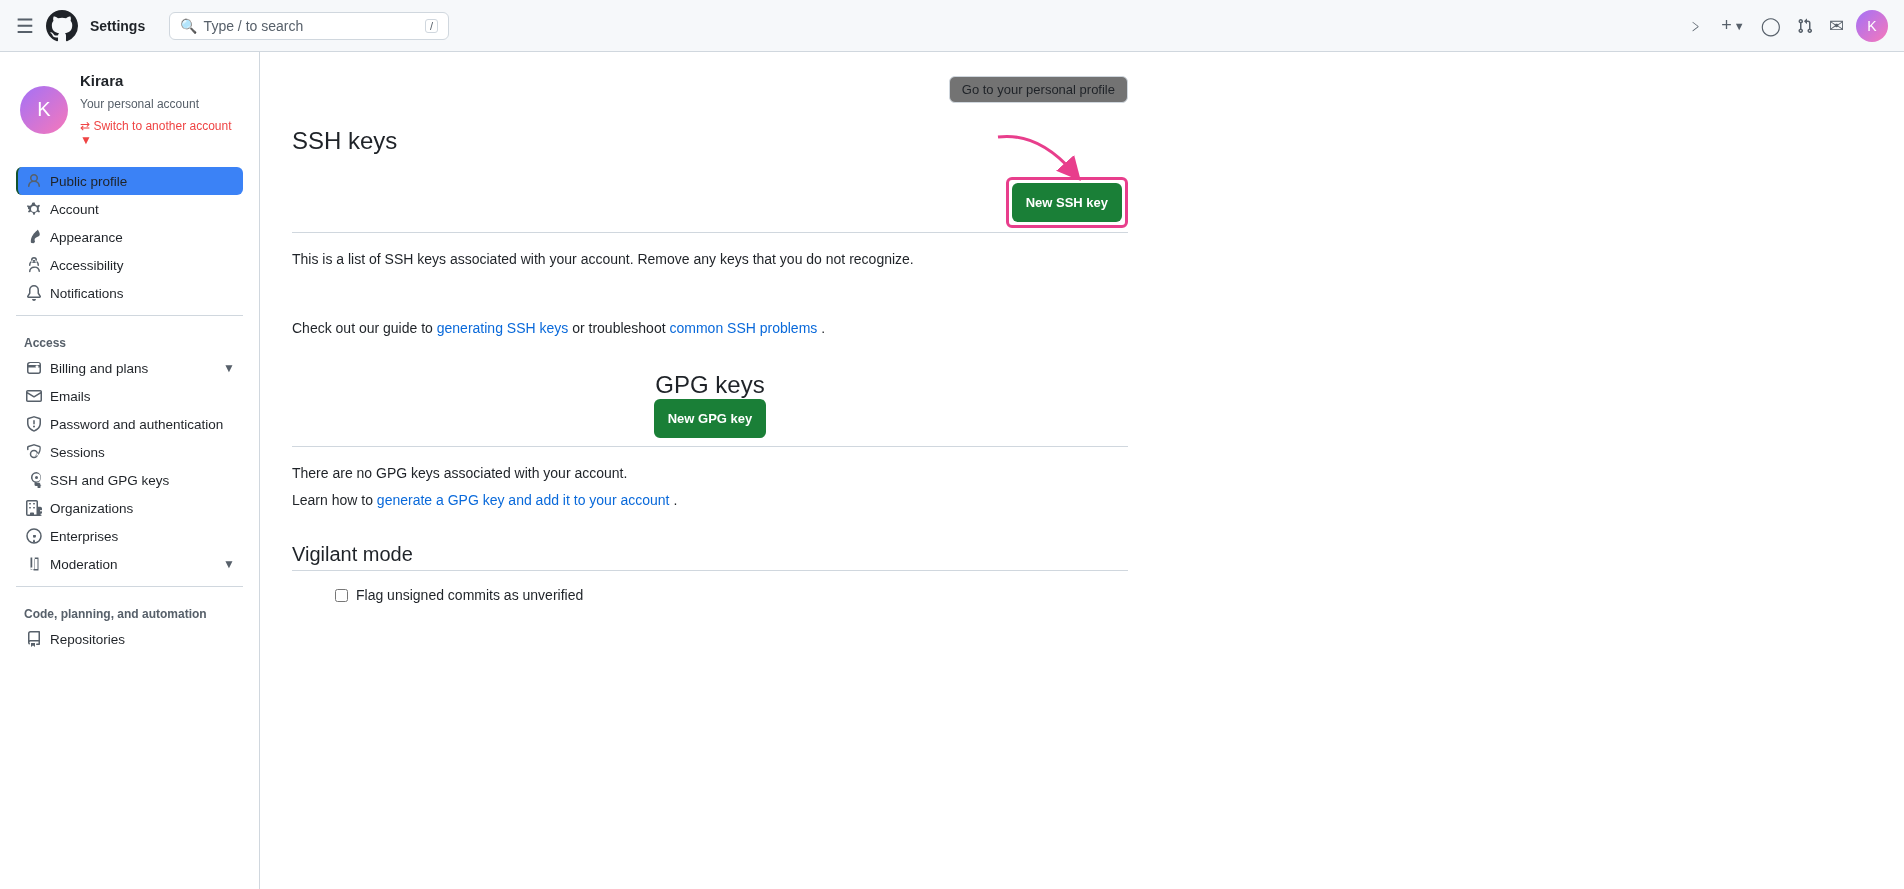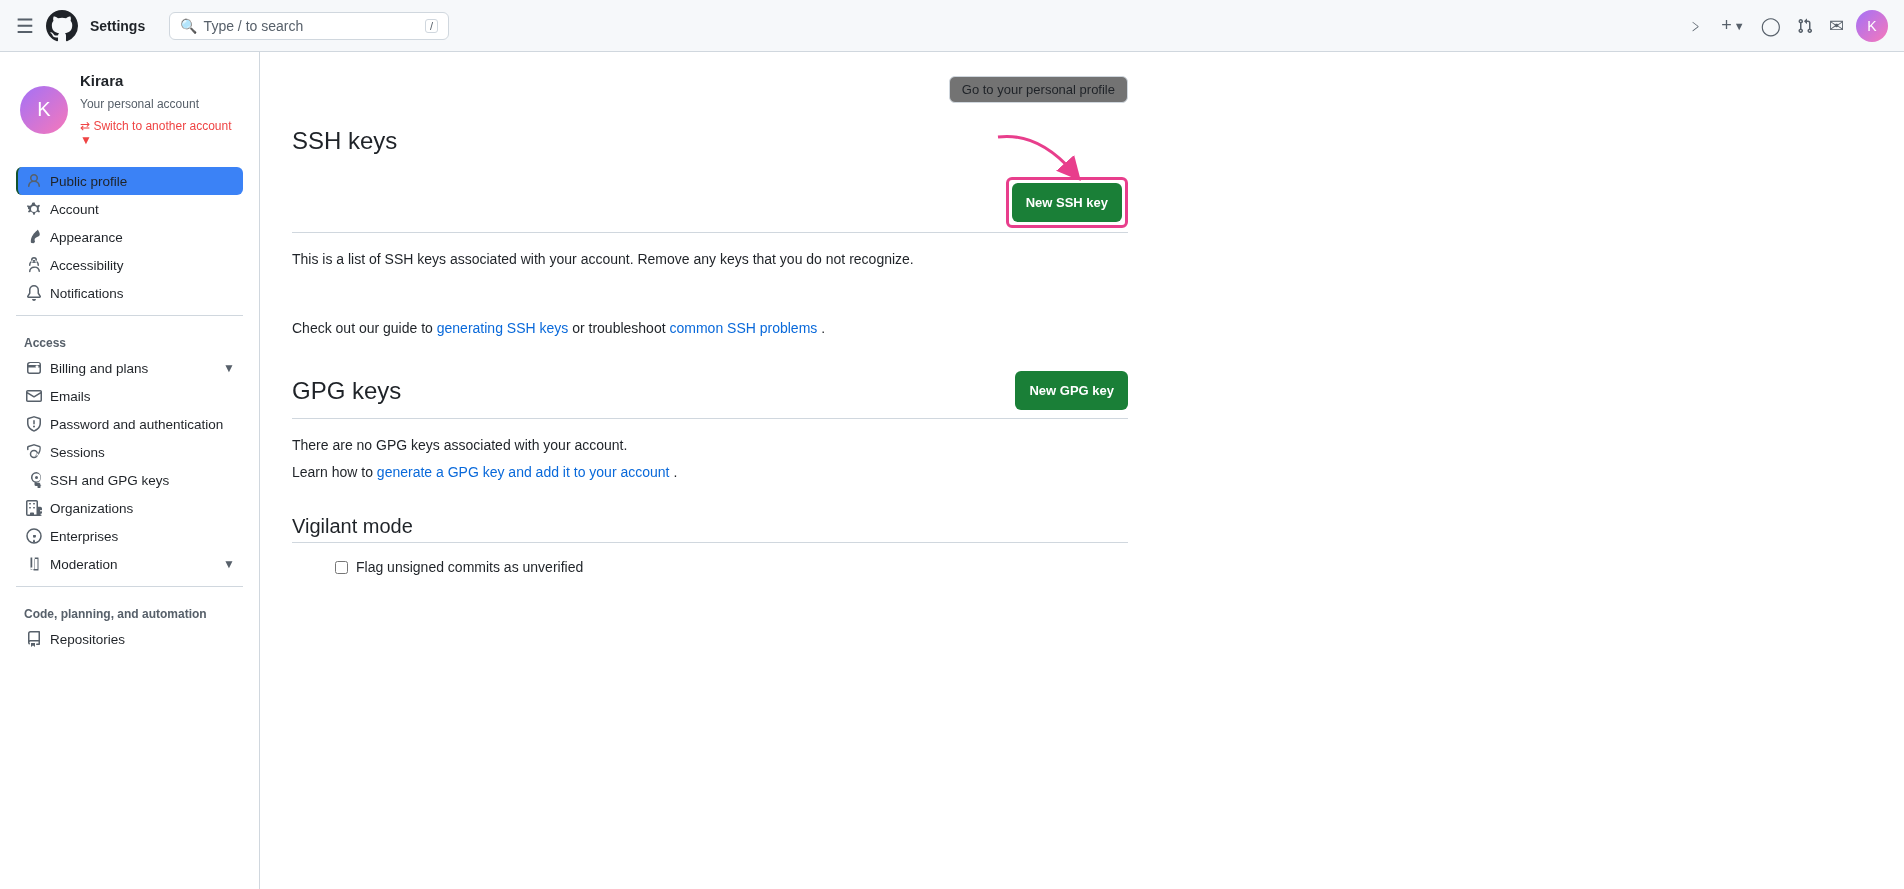--- a/index.html
+++ b/index.html
@@ -91,20 +91,21 @@
     .go-to-profile-btn {
       background: #737373; border: 1px solid #d0d7de; border-radius: 6px;
       padding: 5px 12px; font-size: 13px; cursor: pointer; color: #1f2328;
       white-space: nowrap;
     }
 
     
     .section-header {
       display: flex; align-items: center; justify-content: space-between;
       margin-bottom: 8px;
+      flex-direction: column;
     }
     .section-title { font-size: 24px; font-weight: 400; }
     .section-divider { border: none; border-top: 1px solid #d0d7de; margin: 4px 0 16px 0; }
     .section-description { font-size: 14px; color: #1f2328; margin-bottom: 16px; line-height: 1.5; }
 
     .btn-green {
       background: #1a7f37; color: #fff; border: none; border-radius: 6px;
       padding: 12px 14px; font-size: 13px; cursor: pointer; font-weight: 600;
       white-space: nowrap;
     }

